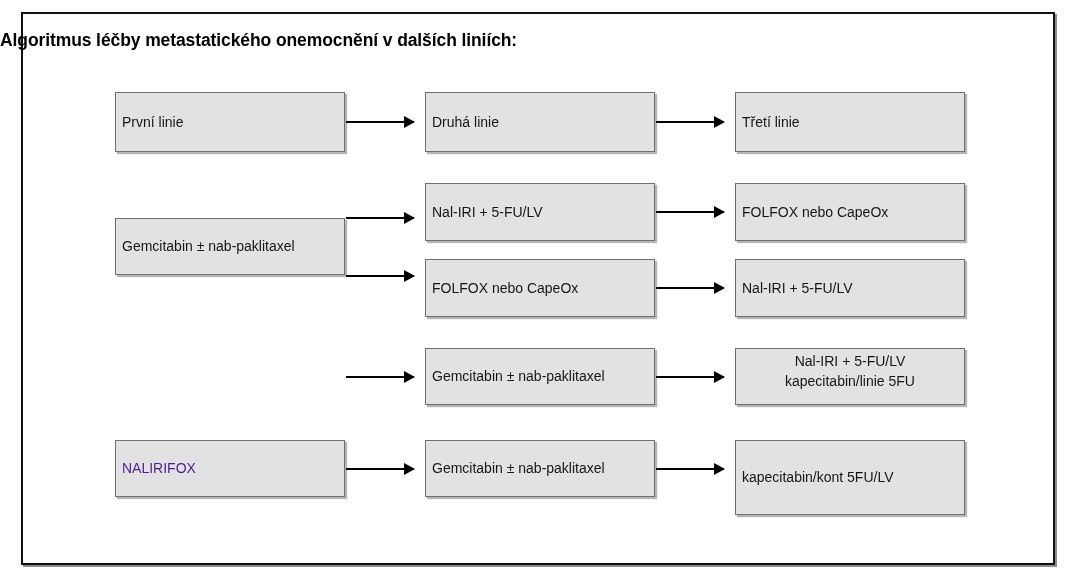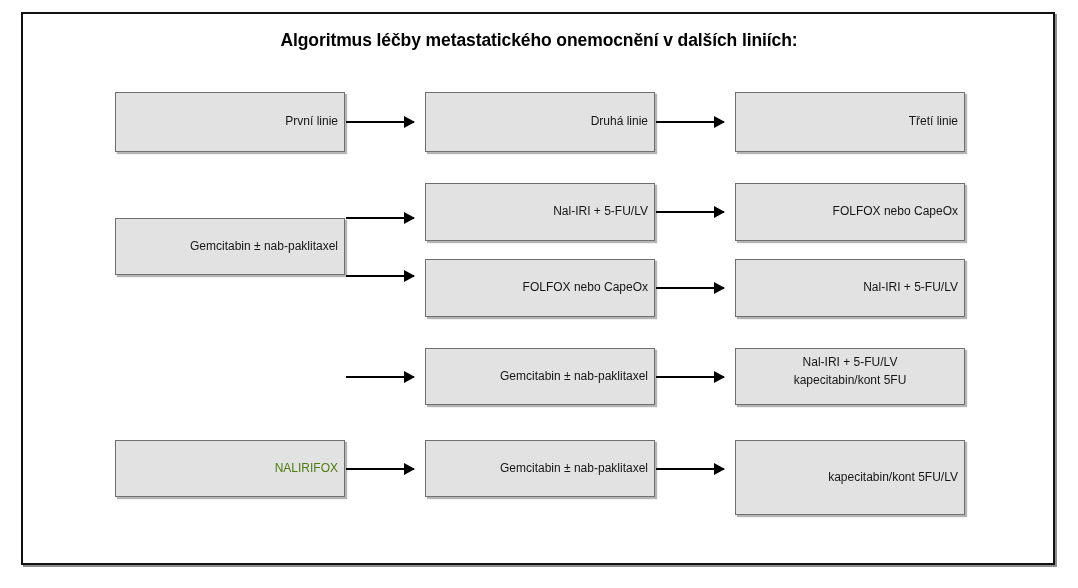--- a/index.html
+++ b/index.html
@@ -32,45 +32,44 @@
     box-sizing: border-box;
     background: #ffffff;
     box-shadow: 2px 2px 0 0 #8d8d8d;
   }
 
   .diagram-title {
     position: absolute;
     left: 0;
     top: 30px;
     width: 1078px;
-    text-align: center;
     font-size: 17.5px;
     font-weight: bold;
     color: #000000;
     letter-spacing: -0.1px;
   }
 
   
   .node {
     position: absolute;
     box-sizing: border-box;
     background: #e2e2e2;
     border: 1px solid #6f6f6f;
     box-shadow: 2px 2px 1px rgba(120,120,120,0.55);
     display: flex;
     align-items: center;
-    justify-content: flex-end;
+    justify-content: flex-start;
     text-align: center;
     color: #161616;
-    font-size: 12px;
+    font-size: 14px;
     line-height: 1.45;
-    padding: 15px 6px;
+    padding: 2px 6px;
   }
   .node .line { display: block; }
-  .node.accent { color: #4d7c0f; }
+  .node.accent { color: #4c1d95; }
 
   
   .arrow {
     position: absolute;
     height: 2px;
     background: #000000;
   }
   .arrow::after {
     content: "";
     position: absolute;
@@ -127,21 +126,21 @@
   <div class="arrow" style="left:346px; top:217px; width:68px;"></div>
   <div class="arrow" style="left:346px; top:275px; width:68px;"></div>
   <div class="arrow" style="left:656px; top:211px; width:68px;"></div>
   <div class="arrow" style="left:656px; top:287px; width:68px;"></div>
 
   <div class="node" style="left:425px; top:348px; width:230px; height:57px;">
     <span class="line">Gemcitabin ± nab-paklitaxel</span>
   </div>
   <div class="node" style="left:735px; top:348px; width:230px; height:57px; flex-direction:column;">
     <span class="line">Nal-IRI + 5-FU/LV</span>
-    <span class="line">kapecitabin/kont 5FU</span>
+    <span class="line">kapecitabin/linie 5FU</span>
   </div>
 
   <div class="arrow" style="left:346px; top:376px; width:68px;"></div>
   <div class="arrow" style="left:656px; top:376px; width:68px;"></div>
 
   <div class="node accent" style="left:115px; top:440px; width:230px; height:57px;">
     <span class="line">NALIRIFOX</span>
   </div>
   <div class="node" style="left:425px; top:440px; width:230px; height:57px;">
     <span class="line">Gemcitabin ± nab-paklitaxel</span>

